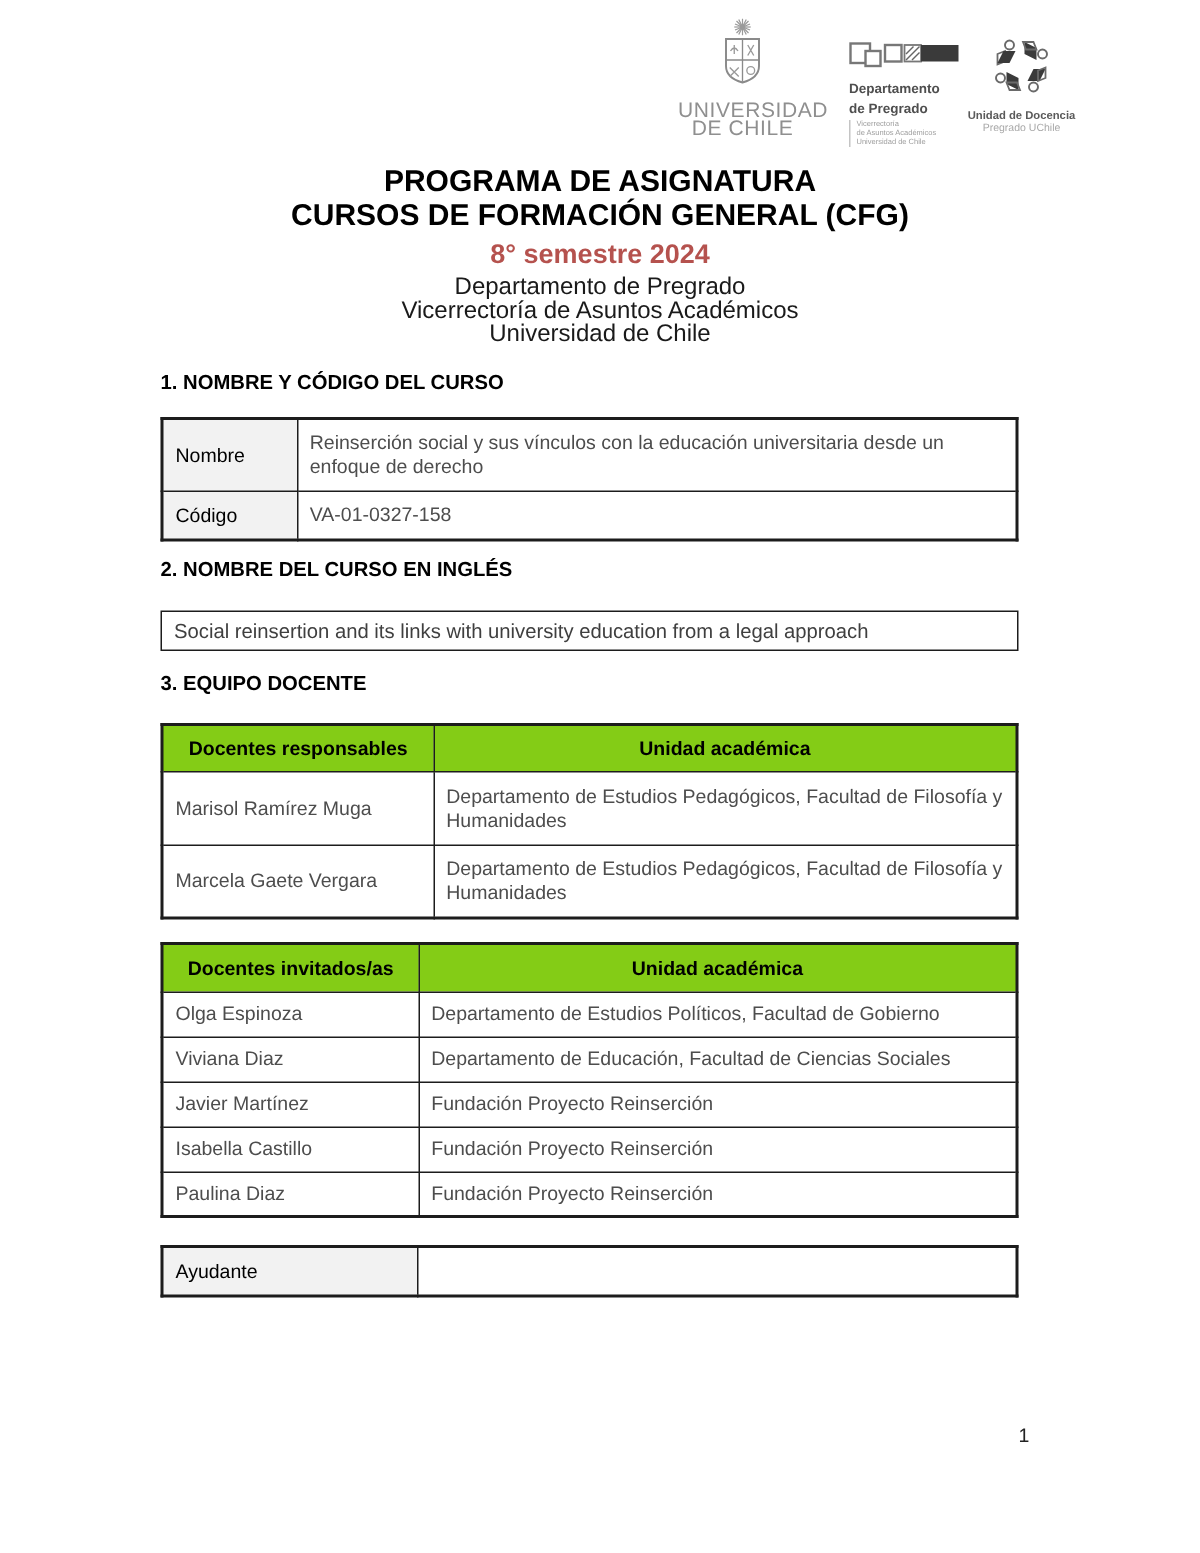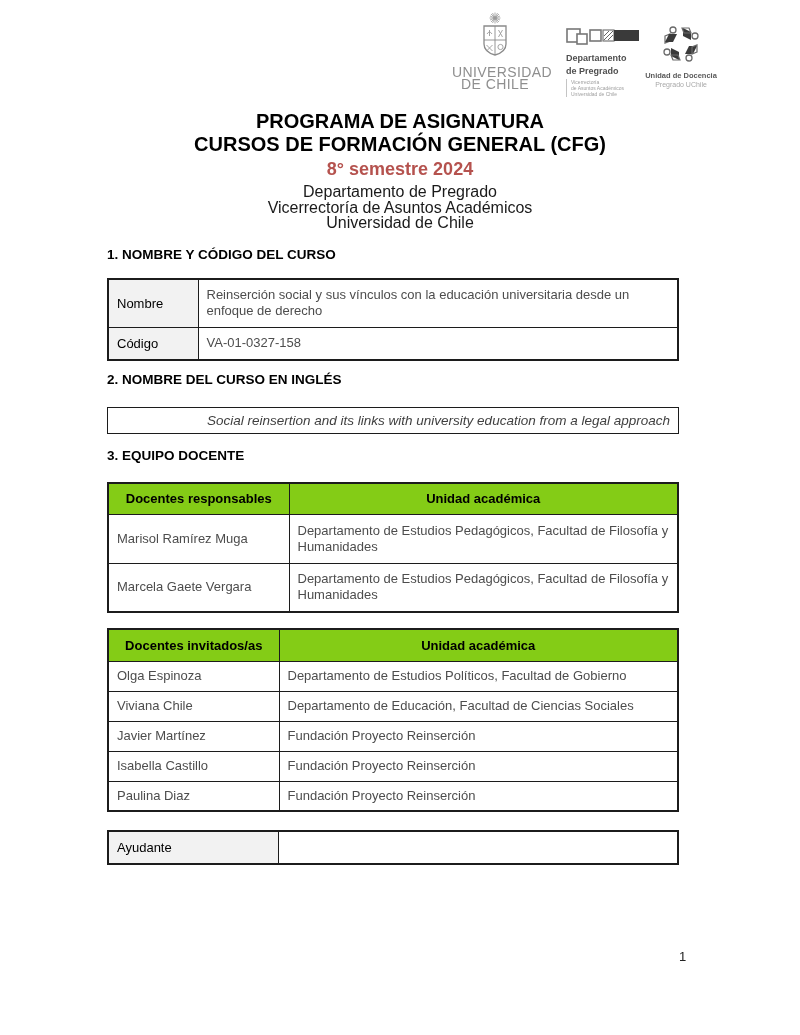--- a/index.html
+++ b/index.html
@@ -36,21 +36,21 @@
   
   table.tbl { position:absolute; left:107px; width:572px; border-collapse:collapse; table-layout:fixed; border:2px solid #1c1c1c; }
   table.tbl td, table.tbl th { border:1.5px solid #1c1c1c; font-size:13px; padding:3px 8px; vertical-align:middle; }
   th.hdr-cell { background:#84cc16; font-weight:bold; text-align:center; color:#000; }
   td.label-cell { background:#f2f2f2; font-weight:normal; text-align:left; color:#000; }
   td.value-cell { color:#4d4d4d; line-height:16px; text-align:left; }
 
   
   .english-box { position:absolute; top:407px; left:107px; width:572px; height:27px;
     border:1.5px solid #1c1c1c; display:flex; align-items:center; padding:0 8px;
-    font-size:13.5px; font-style:italic; color:#3f3f3f;justify-content:flex-end; }
+    font-size:13.5px; color:#3f3f3f; }
 
   
   .page-number { position:absolute; top:949px; left:679px; font-size:13px; color:#222; }
 </style>
 </head>
 <body>
 
 <div class="page">
 
   <div class="logos">
@@ -198,21 +198,21 @@
     <tbody>
       <tr style="height:32px">
         <th class="hdr-cell">Docentes invitados/as</th>
         <th class="hdr-cell">Unidad académica</th>
       </tr>
       <tr style="height:30px">
         <td class="value-cell">Olga Espinoza</td>
         <td class="value-cell">Departamento de Estudios Políticos, Facultad de Gobierno</td>
       </tr>
       <tr style="height:30px">
-        <td class="value-cell">Viviana Chile</td>
+        <td class="value-cell">Viviana Diaz</td>
         <td class="value-cell">Departamento de Educación, Facultad de Ciencias Sociales</td>
       </tr>
       <tr style="height:30px">
         <td class="value-cell">Javier Martínez</td>
         <td class="value-cell">Fundación Proyecto Reinserción</td>
       </tr>
       <tr style="height:30px">
         <td class="value-cell">Isabella Castillo</td>
         <td class="value-cell">Fundación Proyecto Reinserción</td>
       </tr>

